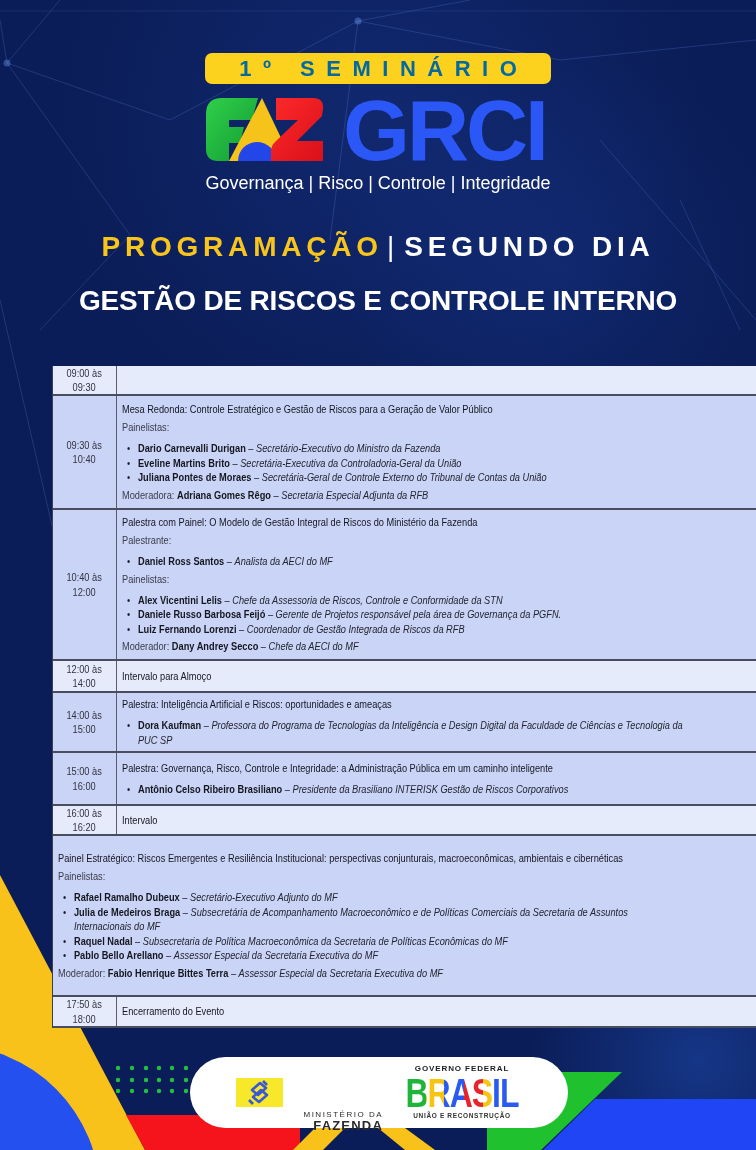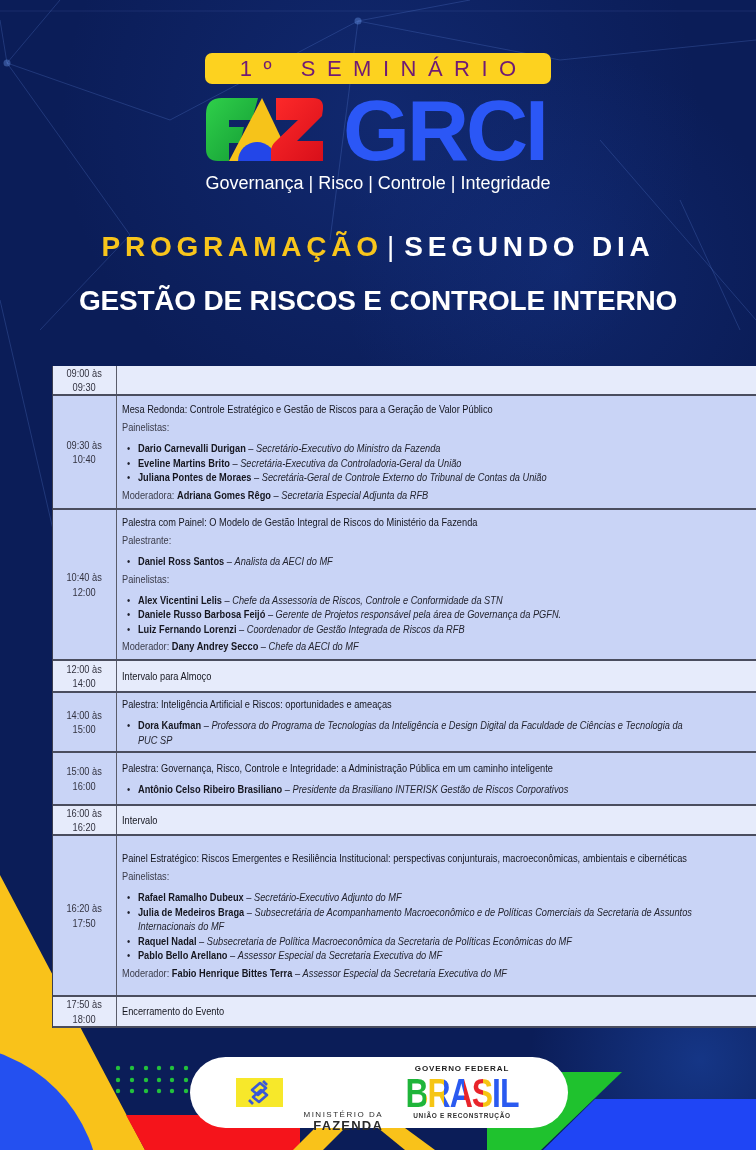--- a/index.html
+++ b/index.html
@@ -16,22 +16,22 @@
   .layer { position:absolute; left:0; top:0; width:756px; height:1150px; }
   .bg-net { z-index:0; }
   .decor { z-index:1; }
 
   
   .badge {
     position:absolute; z-index:3; left:205px; top:53px; width:346px; height:31px;
     background:#fdd21f; border-radius:7px; text-align:center;
   }
   .badge span {
-    display:inline-block; font-weight:normal; font-size:22px; line-height:31px;
-    color:#701a75; letter-spacing:11.5px; margin-right:-11.5px;
+    display:inline-block; font-weight:bold; font-size:22px; line-height:31px;
+    color:#0369a1; letter-spacing:11.5px; margin-right:-11.5px;
   }
   .faz-logo { position:absolute; z-index:3; left:203px; top:95px; width:124px; height:68px; }
   .grci {
     position:absolute; z-index:3; left:343px; top:87px; font-weight:bold; font-size:86px;
     line-height:86px; color:#2b57f6; letter-spacing:-3px;
   }
   .tagline {
     position:absolute; z-index:3; left:0; width:756px; top:173px; text-align:center;
     color:#ffffff; font-size:18px; line-height:20px;
   }
@@ -338,26 +338,20 @@
       </div>
         </div>
       <div class="content">
           <div class="cx">
         <p class="title">Intervalo</p>
       </div>
         </div>
     </div>
 
     <div class="row mid" style="height:161px">
-      <div class="time">
-          <div class="tz">
-        <div>16:20 às</div>
-        <div>17:50</div>
-      </div>
-        </div>
       <div class="content">
           <div class="cx">
         <p class="title">Painel Estratégico: Riscos Emergentes e Resiliência Institucional: perspectivas conjunturais, macroeconômicas, ambientais e cibernéticas</p>
         <p class="glabel">Painelistas:</p>
         <ul class="plist">
           <li>
                 <span class="bul">•</span>
                 <span class="ptxt"><span class="pname">Rafael Ramalho Dubeux</span><span> – </span><span class="prole">Secretário-Executivo Adjunto do MF</span></span>
               </li>
           <li>

